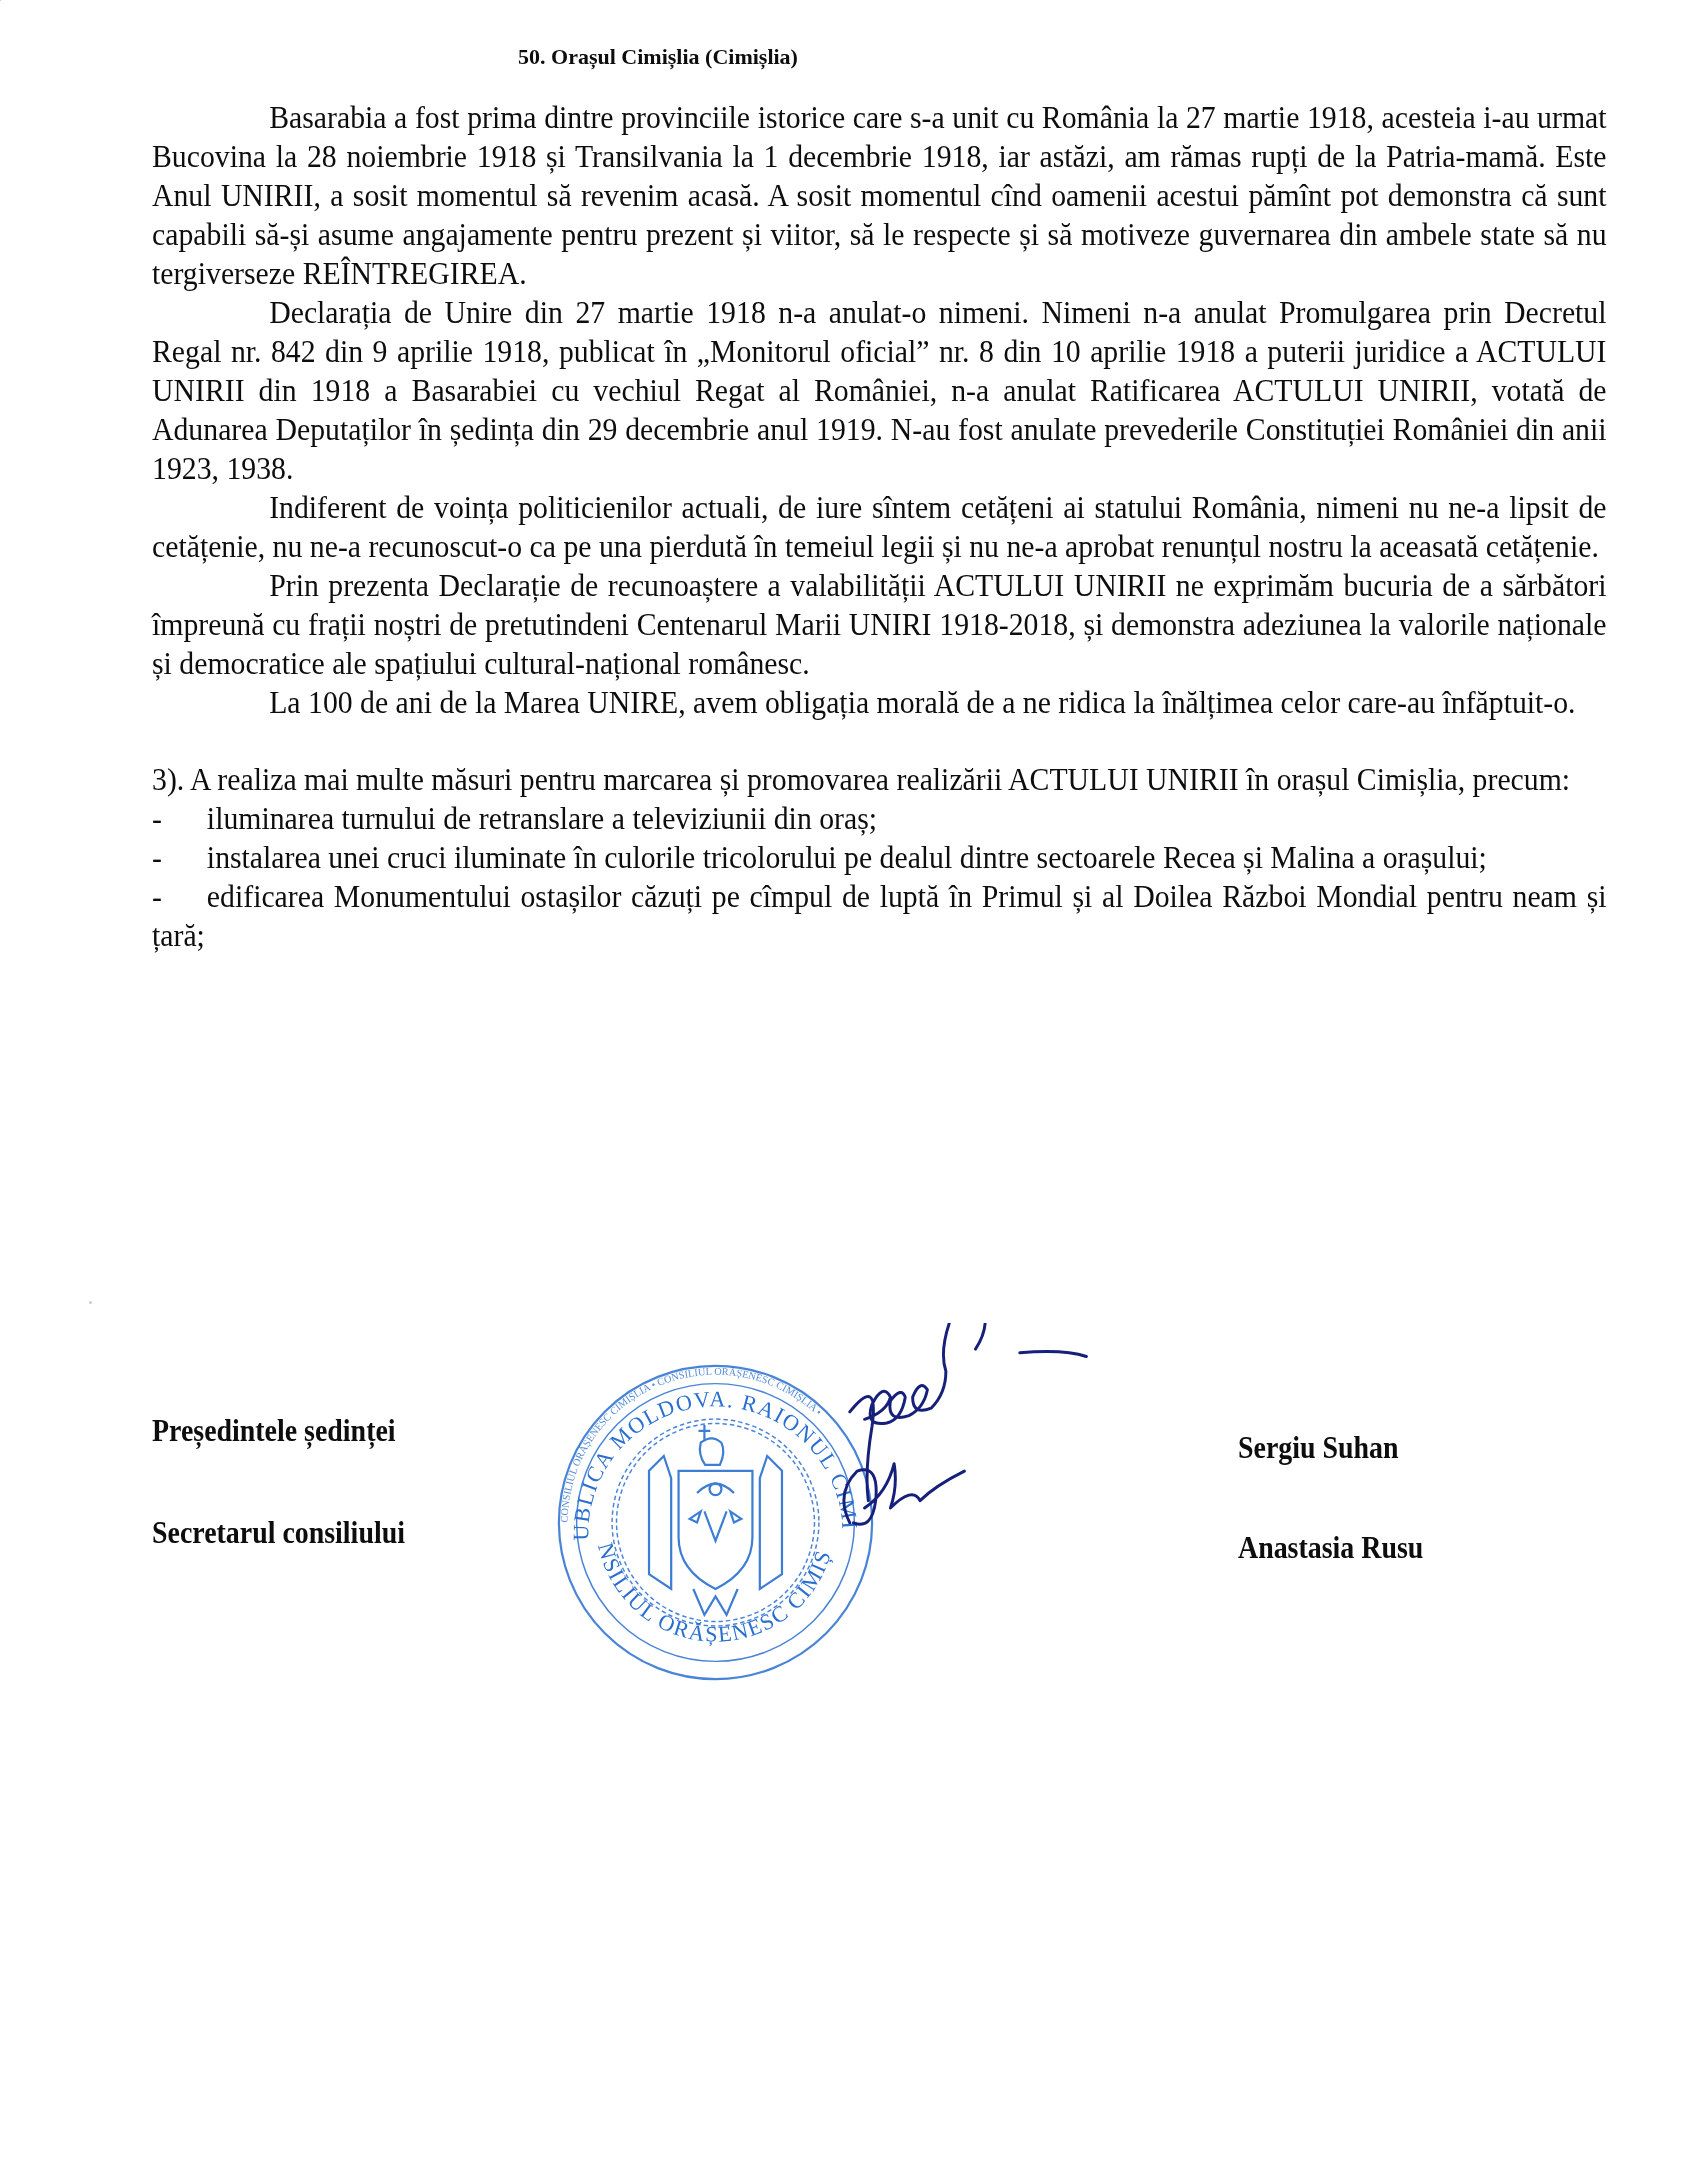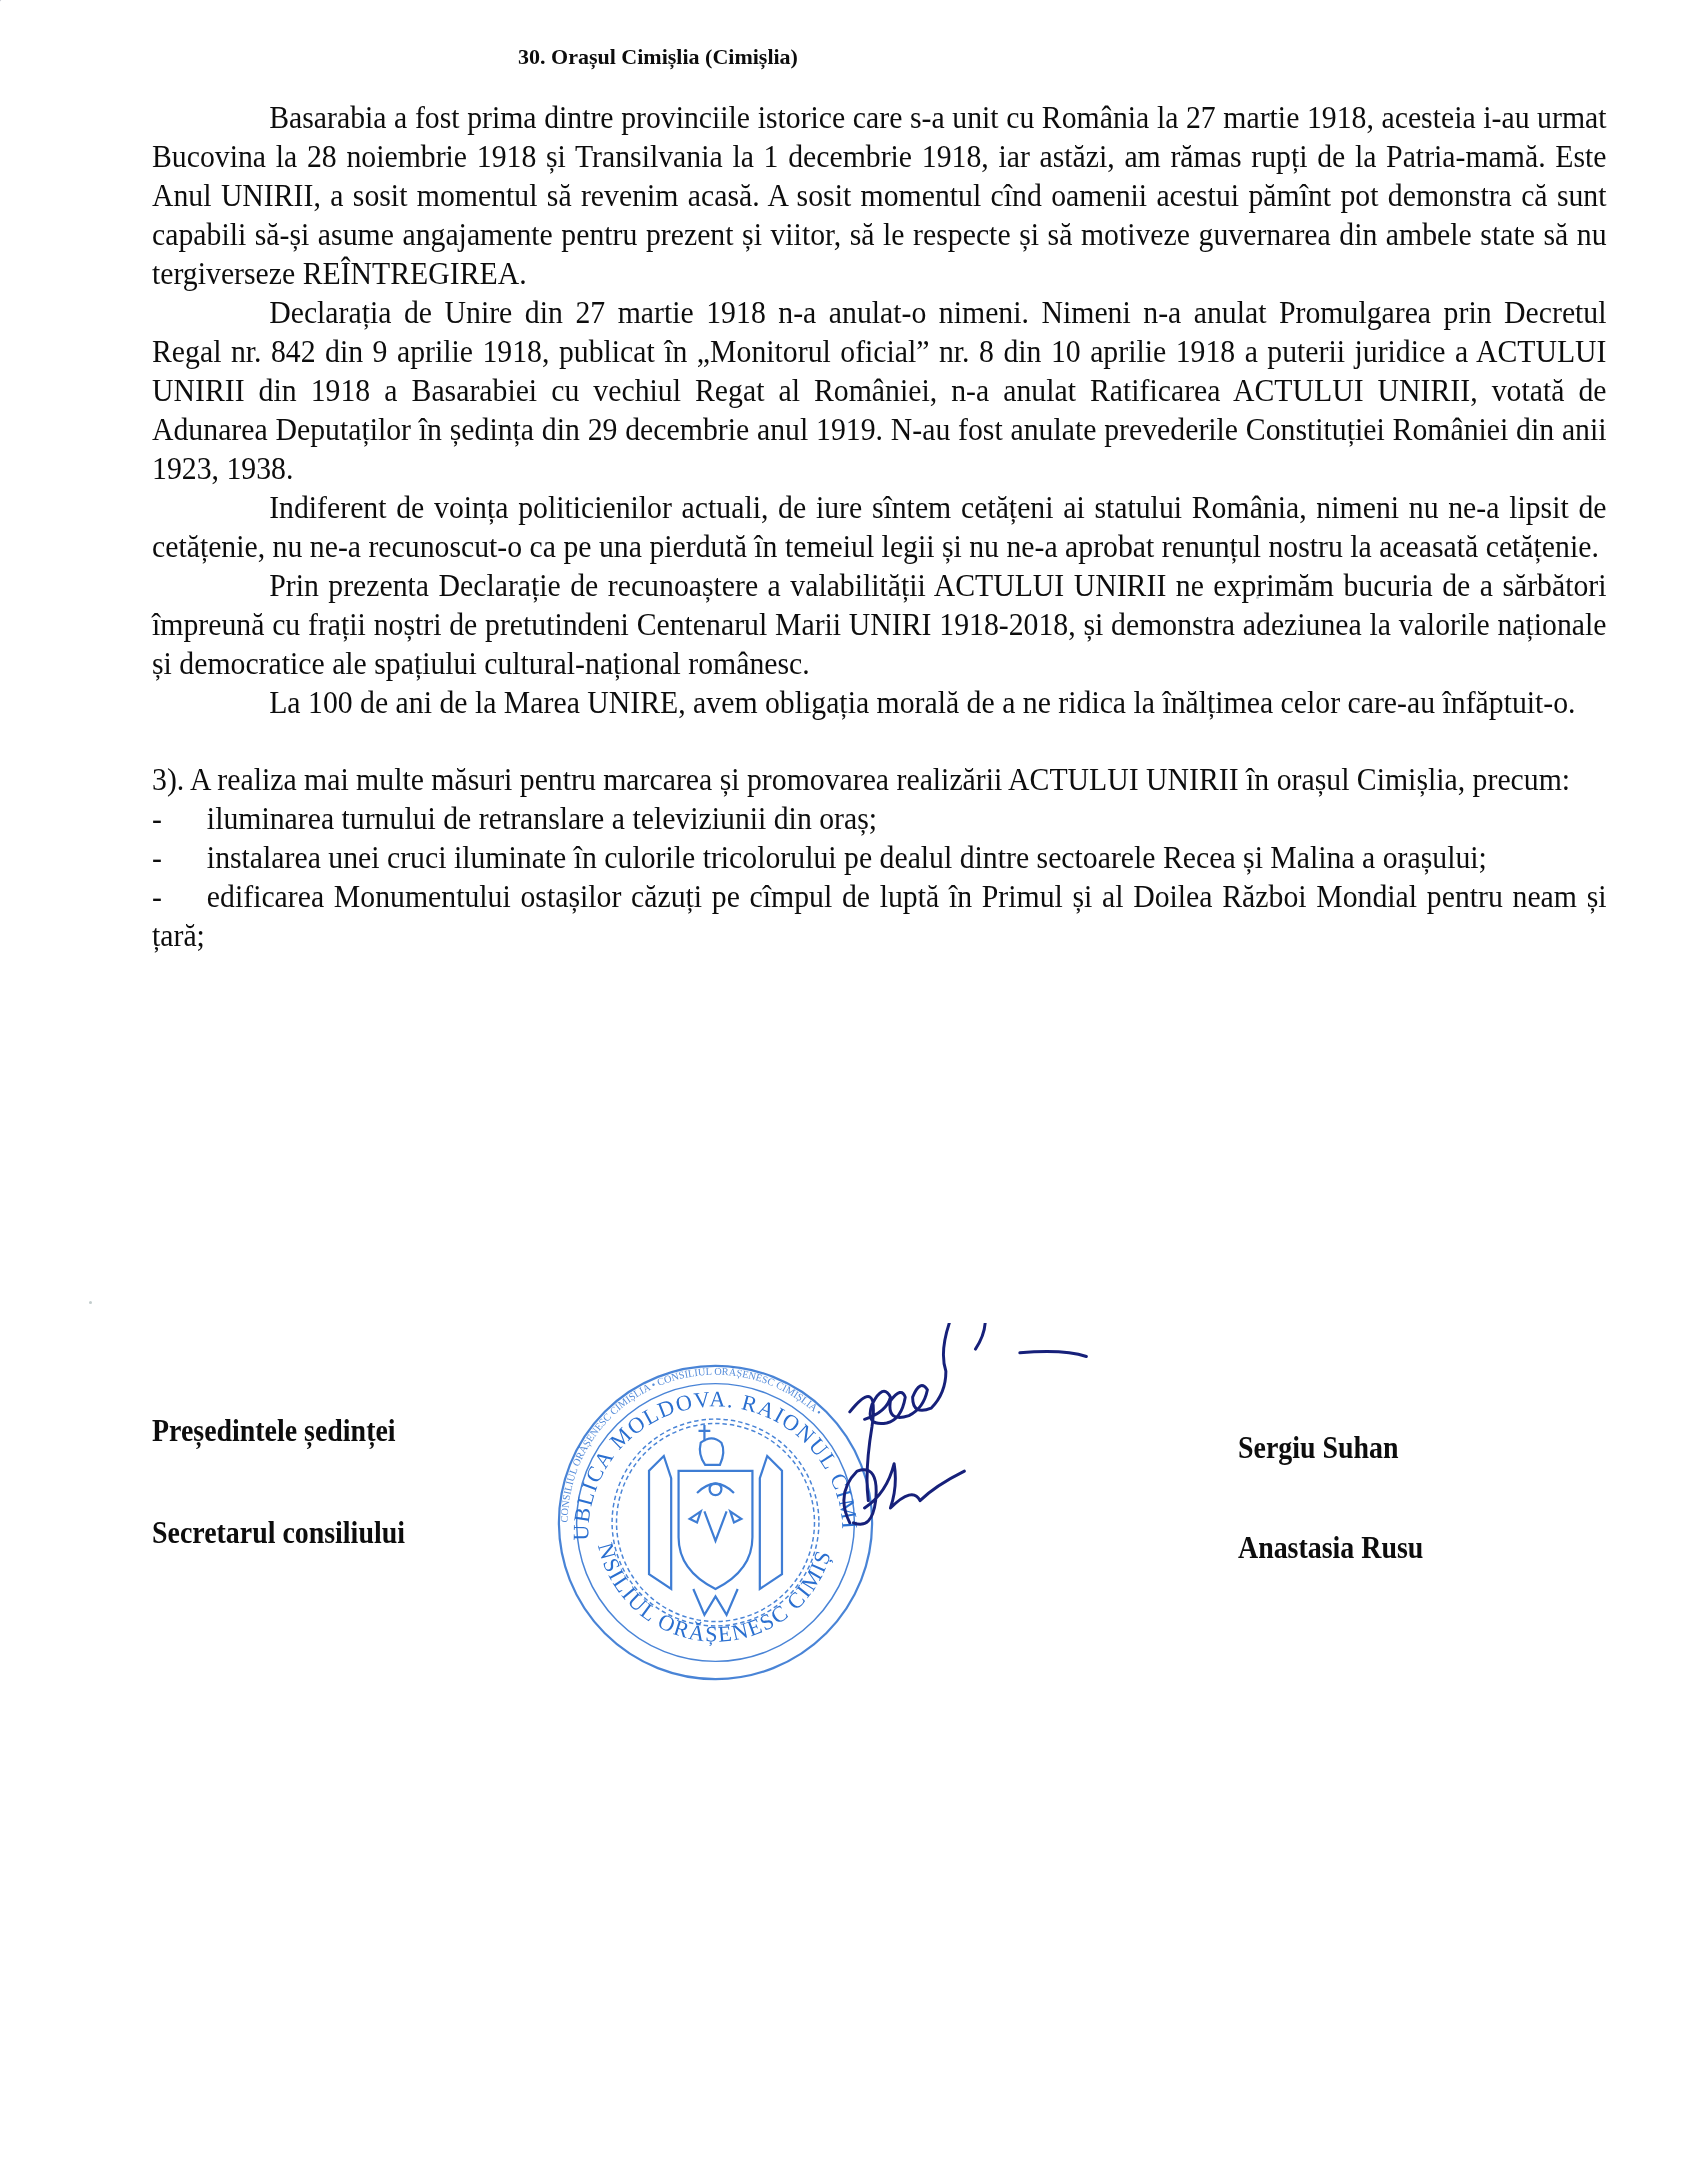--- a/index.html
+++ b/index.html
@@ -22,21 +22,21 @@
          transform: scaleX(0.9); transform-origin: left top; }
   .seal { position: absolute; left: 553px; top: 1360px; width: 325px; height: 325px; }
   .signature { position: absolute; left: 835px; top: 1323px; width: 414px; height: 237px; }
   .speck { position: absolute; width: 3px; height: 3px; background: #9aa; border-radius: 50%; opacity: .6; }
 </style>
 </head>
 <body>
 
 <div class="corner-mark"></div>
 
-<div class="header">30. Orașul Cimișlia (Cimișlia)</div>
+<div class="header">50. Orașul Cimișlia (Cimișlia)</div>
 
 <div class="body-text">
   <p class="indent">Basarabia a fost prima dintre provinciile istorice care s-a unit cu România la 27 martie 1918, acesteia i-au urmat Bucovina la 28 noiembrie 1918  și Transilvania la 1 decembrie 1918, iar astăzi, am rămas rupți de la Patria-mamă. Este Anul UNIRII, a sosit momentul să revenim acasă. A sosit momentul cînd oamenii acestui pămînt pot demonstra că sunt capabili să-și asume angajamente pentru prezent și viitor, să le respecte și să motiveze guvernarea din ambele state să nu tergiverseze REÎNTREGIREA.</p>
   <p class="indent">Declarația de Unire din 27 martie 1918 n-a anulat-o nimeni. Nimeni n-a anulat Promulgarea prin Decretul Regal nr. 842 din 9 aprilie 1918, publicat în „Monitorul oficial” nr. 8 din 10 aprilie 1918 a puterii juridice a ACTULUI UNIRII din 1918 a Basarabiei cu vechiul Regat al României, n-a anulat Ratificarea ACTULUI UNIRII, votată de Adunarea Deputaților în ședința din 29 decembrie anul 1919. N-au fost anulate prevederile  Constituției României din anii 1923, 1938.</p>
   <p class="indent">Indiferent de voința politicienilor actuali, de iure sîntem cetățeni ai statului România, nimeni nu ne-a lipsit de cetățenie, nu ne-a recunoscut-o ca pe una pierdută în temeiul legii și nu ne-a aprobat renunțul nostru la aceasată cetățenie.</p>
   <p class="indent">Prin prezenta Declarație de  recunoaștere a valabilității ACTULUI UNIRII ne exprimăm bucuria de a sărbători împreună cu frații noștri de pretutindeni Centenarul Marii UNIRI 1918-2018, și demonstra adeziunea la valorile naționale și democratice ale spațiului cultural-național românesc.</p>
   <p class="indent">La 100 de ani de la Marea UNIRE, avem obligația morală de a ne ridica la înălțimea celor care-au înfăptuit-o.</p>
   <div class="gap"></div>
   <p>3). A realiza mai multe măsuri pentru marcarea și promovarea realizării ACTULUI UNIRII în orașul Cimișlia, precum:</p>
   <p style="margin: 0px;"><span style="display: inline-block; width: 59px;">-</span>iluminarea turnului de retranslare a televiziunii din oraș;</p>

